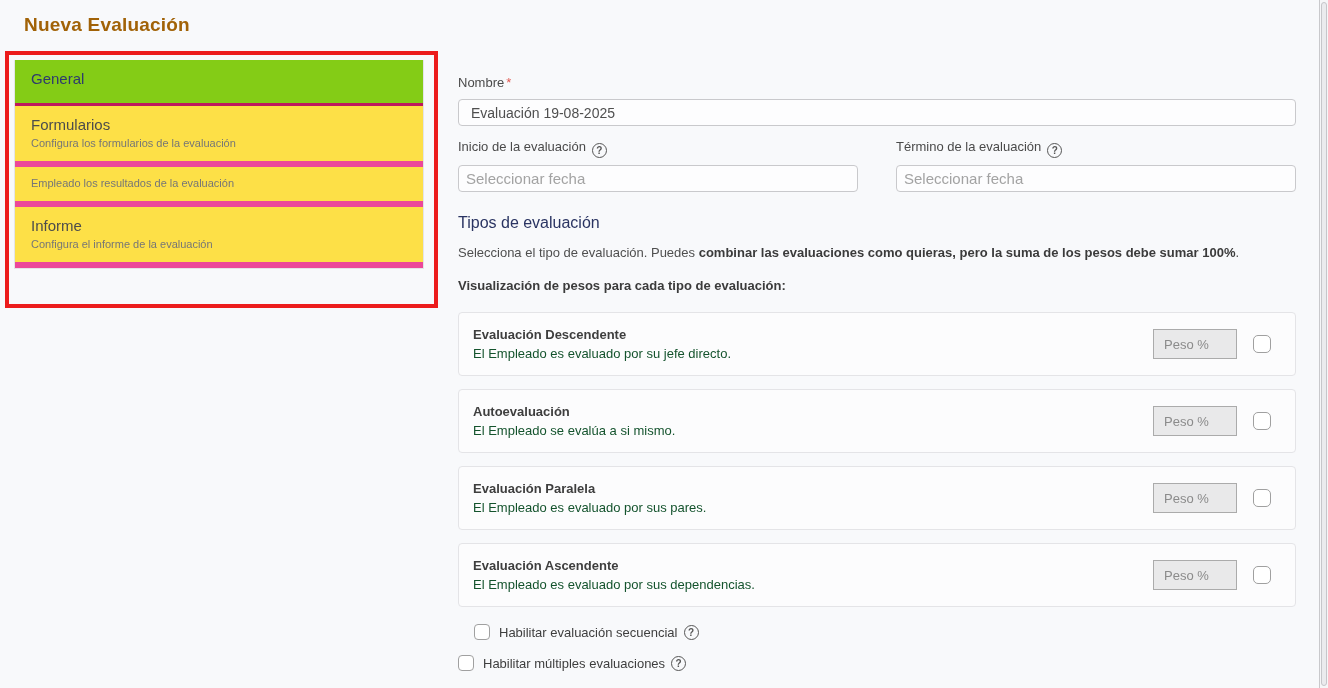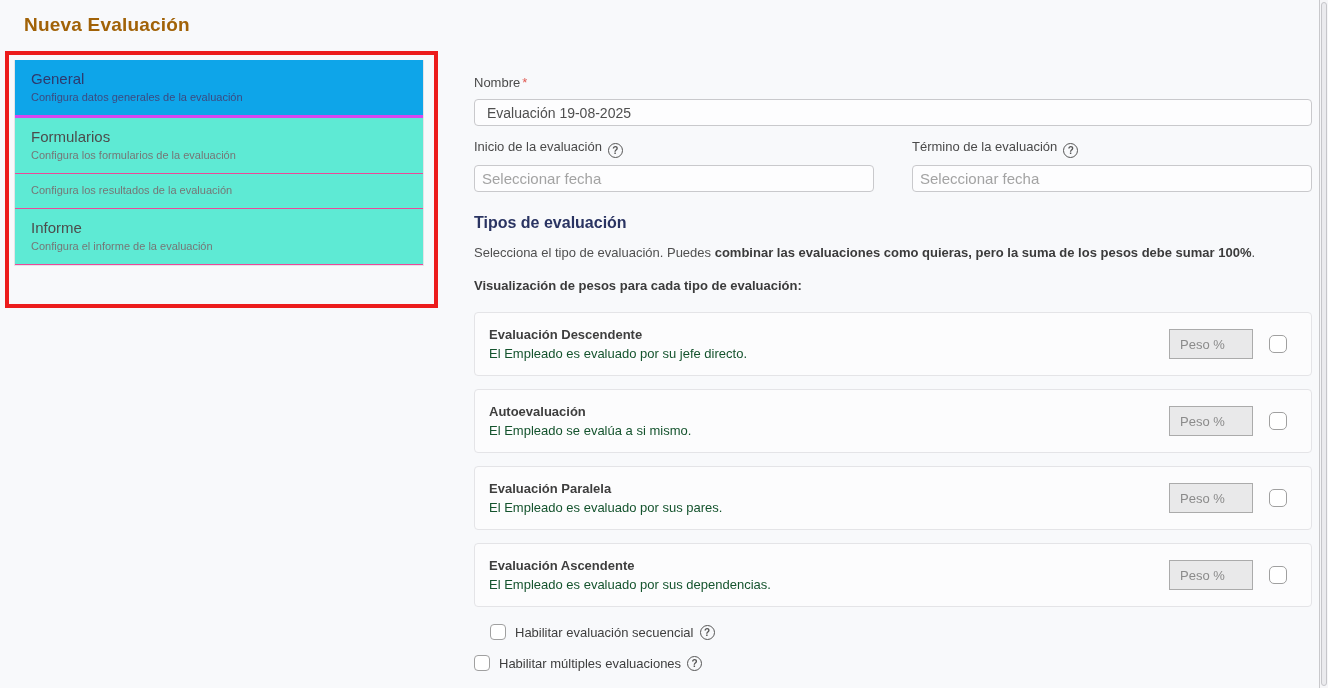--- a/index.html
+++ b/index.html
@@ -18,28 +18,28 @@
   .annotation{
     position:absolute;left:5px;top:51px;width:433px;height:257px;
     border:4px solid #ec1c1c;box-sizing:border-box;z-index:6;pointer-events:none;
   }
   
   .steps{
     position:absolute;left:14px;top:60px;width:410px;
     background:#fdfdfe;border:1px solid #e4e4e7;border-top:none;
     box-sizing:border-box;z-index:2;
   }
-  .step{padding:10px 16px 12px;border-bottom:1px solid #ec4899;background:#5eead4;cursor:pointer;}
+  .step{padding:10px 16px 12px;border-bottom:6px solid #ec4899;background:#fde047;cursor:pointer;}
   .step-title{font-size:15px;color:#4c4c4c;margin-bottom:4px;}
   .step-desc{font-size:11px;color:#767676;}
-  .step.active{background:#0ea5e9;border-bottom:3px solid #d946ef;}
+  .step.active{background:#84cc16;border-bottom:3px solid #be185d;}
   .step.active .step-title{color:#2e3a6e;}
   .step.active .step-desc{color:#3c4a80;}
   
-  .main{position:absolute;left:474px;top:0;width:838px;}
+  .main{position:absolute;left:458px;top:0;width:838px;}
   .lbl{font-size:13px;color:#4a4a4a;line-height:15px;}
   .req{color:#e05a52;margin-left:2px;}
   .txt-input{
     display:block;width:100%;height:27px;box-sizing:border-box;
     border:1px solid #c9c9cc;border-radius:4px;background:#fdfdfe;
     padding:0 12px;font-size:14px;color:#4f4f4f;
     font-family:"Liberation Sans", sans-serif;outline:none;
   }
   .txt-input::placeholder{color:#a3a3a3;}
   .date-input{font-size:15px;padding-left:7px;}
@@ -48,21 +48,21 @@
   .dates{display:flex;gap:38px;margin-top:11px;}
   .date-col{flex:1;}
   .date-col .txt-input{margin-top:7px;}
   .help{
     display:inline-flex;width:15px;height:15px;box-sizing:border-box;
     border:1px solid #565656;border-radius:50%;
     align-items:center;justify-content:center;
     font-size:10px;font-weight:700;color:#565656;
     margin-left:6px;vertical-align:-3px;cursor:pointer;
   }
-  .section-heading{margin-top:22px;font-size:16px;font-weight:700;color:#2a3462;}
+  .section-heading{margin-top:22px;font-size:16px;font-weight:400;color:#2a3462;}
   .intro{margin-top:13px;font-size:13px;color:#4f4f4f;line-height:16px;}
   .intro b{color:#3b3b3b;}
   .weights-caption{margin-top:17px;font-size:13px;font-weight:700;color:#3b3b3b;}
   .cards{margin-top:19px;}
   .card{
     height:64px;box-sizing:border-box;margin-bottom:13px;
     background:#fcfcfd;border:1px solid #e4e4e7;border-radius:4px;
     display:flex;align-items:center;padding:0 24px 0 14px;
   }
   .card-text{flex:1;}
@@ -95,28 +95,27 @@
   }
 </style>
 </head>
 <body>
 
 <div class="page-title">Nueva Evaluación</div>
 
 <div class="steps">
   <div class="step active">
     <div class="step-title">General</div>
-    <div class="step-desc">Configura datos generales de la evaluación</div>
   </div>
   <div class="step">
     <div class="step-title">Formularios</div>
     <div class="step-desc">Configura los formularios de la evaluación</div>
   </div>
   <div class="step">
-    <div class="step-desc">Configura los resultados de la evaluación</div>
+    <div class="step-desc">Empleado los resultados de la evaluación</div>
   </div>
   <div class="step">
     <div class="step-title">Informe</div>
     <div class="step-desc">Configura el informe de la evaluación</div>
   </div>
 </div>
 
 <div class="annotation"></div>
 
 <div class="main">

